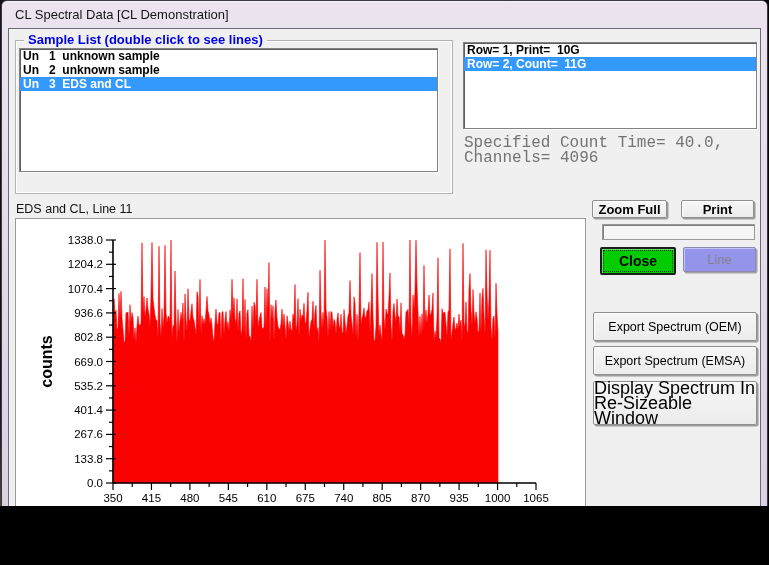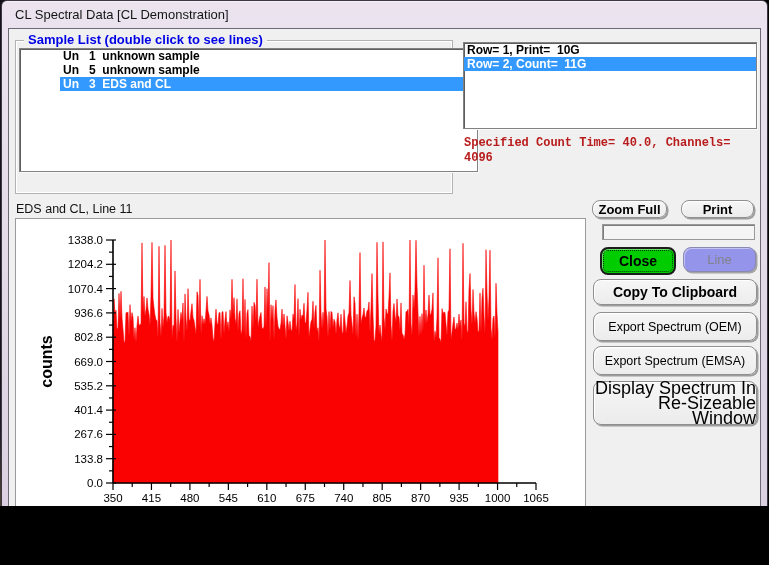--- a/index.html
+++ b/index.html
@@ -20,31 +20,31 @@
             border:1px solid #b2b2b2;box-shadow:inset 0 0 0 1px #ffffff;}
   .groupbox-label{position:absolute;left:8px;top:-9px;background:#f0f0f0;padding:0 4px;
                   color:#0000e6;font-weight:bold;font-size:13px;white-space:pre;}
   
   .listbox{background:#fff;border:1px solid #828282;
            box-shadow:inset 1px 1px 0 #5f5f5f, 1px 1px 0 #fafafa;
            overflow:hidden;cursor:default;}
   .listbox .row{height:14px;line-height:14px;font-weight:bold;font-size:12px;
                 color:#000;white-space:pre;padding-left:3px;}
   .listbox .row.selected{background:#3399ff;color:#fff;}
-  #sample-listbox{position:absolute;left:10px;top:19px;width:417px;height:122px;padding-left:40px;}
+  #sample-listbox{position:absolute;left:10px;top:19px;width:417px;height:122px;}
   #line-listbox{position:absolute;left:454px;top:13px;width:292px;height:85px;}
   #count-time{position:absolute;left:455px;top:107px;width:296px;
-              font-family:"Liberation Mono",monospace;font-size:12px;line-height:15px;color:#b91c1c;font-weight:bold;}
+              font-family:"Liberation Mono",monospace;font-size:16px;line-height:15px;color:#737373;}
   
   #spectrum-title{position:absolute;left:7px;top:173px;font-size:12.5px;color:#111;}
   #chart-box{position:absolute;left:6px;top:189px;width:569px;height:324px;
              background:#fff;border:1px solid #9a9a9a;}
   
   .btn{position:absolute;background:linear-gradient(180deg,#f6f6f6,#ececec);
-       border:1px solid #8f8f8f;border-radius:8px;color:#000;text-align:right;
+       border:1px solid #8f8f8f;border-radius:2px;color:#000;text-align:left;
        box-shadow:inset 1px 1px 0 #ffffff, 1.5px 1.5px 0 rgba(90,90,90,.55);
        display:flex;align-items:center;justify-content:center;cursor:default;
        font-size:13px;}
   .btn.bold{font-weight:bold;}
   #btn-zoom-full{left:583px;top:171px;width:73px;height:16px;}
   #btn-print{left:672px;top:171px;width:71px;height:16px;}
   #progress{position:absolute;left:593px;top:195px;width:151px;height:14px;background:#f5f5f5;
             border:1px solid #999;box-shadow:inset 1px 1px 0 #7d7d7d;}
   #btn-close{left:591px;top:218px;width:72px;height:24px;background:#00cc00;
              border:2px solid #1c1c1c;font-size:14px;outline:1px dotted #003300;outline-offset:-4px;
@@ -70,21 +70,21 @@
       <div class="title">CL Spectral Data [CL Demonstration]</div>
     </div>
 
     <div id="client">
 
       <div class="groupbox">
         <div class="groupbox-label">Sample List (double click to see lines)</div>
       </div>
       <div id="sample-listbox" class="listbox">
         <div class="row">Un   1  unknown sample</div>
-        <div class="row">Un   5  unknown sample</div>
+        <div class="row">Un   2  unknown sample</div>
         <div class="row selected">Un   3  EDS and CL</div>
       </div>
 
       <div id="line-listbox" class="listbox">
         <div class="row">Row= 1, Print=  10G</div>
         <div class="row selected">Row= 2, Count=  11G</div>
       </div>
       <div id="count-time">Specified Count Time=  40.0, Channels= 4096</div>
 
       <div id="spectrum-title">EDS and CL, Line 11</div>
@@ -171,21 +171,20 @@
             <text x="288.5" y="308" text-anchor="middle" font-size="17" font-weight="bold" fill="#000">nm</text>
             <text x="36" y="142.5" text-anchor="middle" font-size="16" font-weight="bold" fill="#000" transform="rotate(-90 36 142.5)">counts</text>
           </svg>
       </div>
 
       <div class="btn bold" id="btn-zoom-full">Zoom Full</div>
       <div class="btn bold" id="btn-print">Print</div>
       <div id="progress"></div>
       <div class="btn bold" id="btn-close">Close</div>
       <div class="btn" id="btn-help">Line</div>
-      <div class="btn bold" id="btn-copy">Copy To Clipboard</div>
       <div class="btn" id="btn-emsa">Export Spectrum (EMSA)</div>
       <div class="btn" id="btn-oem">Export Spectrum (OEM)</div>
       <div class="btn" id="btn-display">Display Spectrum In
 Re-Sizeable Window</div>
 
     </div>
   </div>
 </div>
 
 </body></html>

